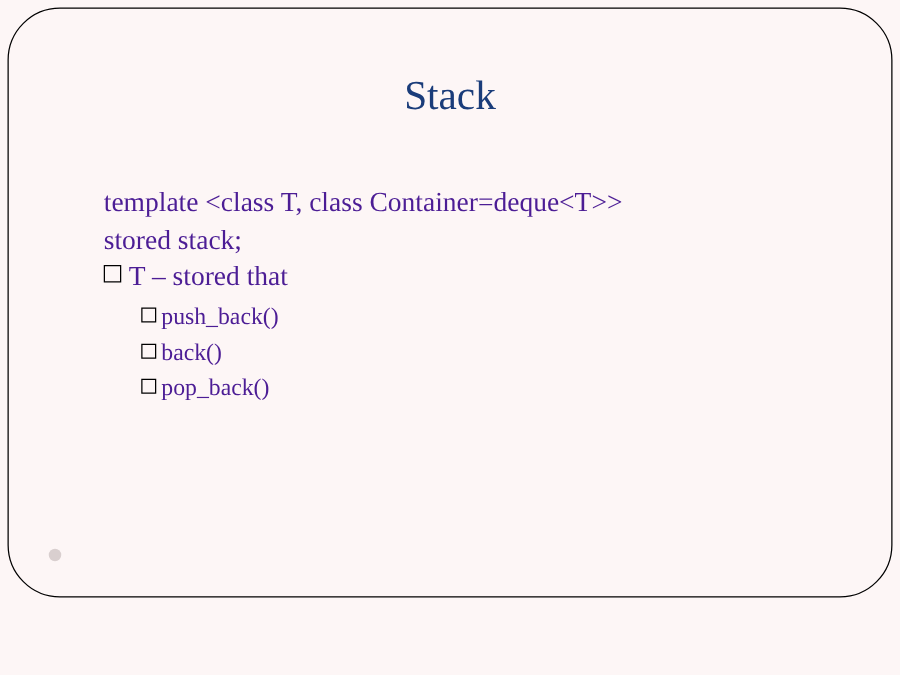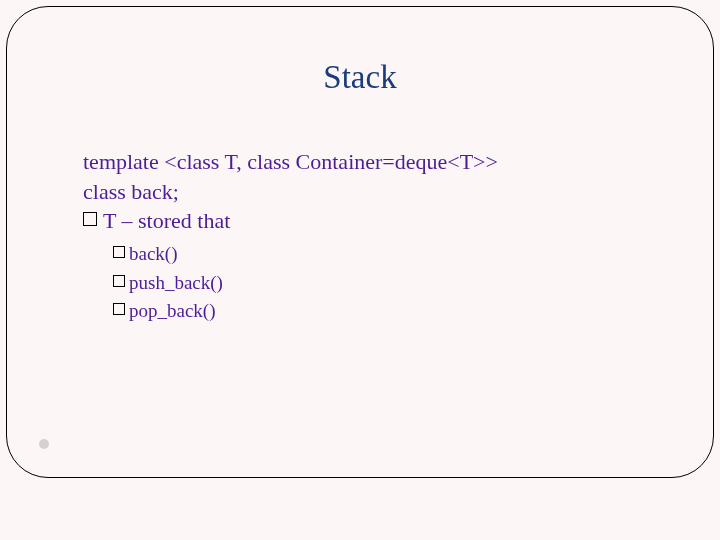--- a/index.html
+++ b/index.html
@@ -89,36 +89,36 @@
 <body>
 
 <div class="slide">
   <div class="frame">
 
     <div class="title">Stack</div>
 
     <div class="content">
 
       <div class="plain">template &lt;class T, class Container=deque&lt;T&gt;&gt;</div>
-      <div class="plain">class back;</div>
+      <div class="plain">stored stack;</div>
 
       <div class="bullet-1">
         <span class="sq"></span>
         <span class="txt">T – stored that</span>
       </div>
 
 
       <div class="sub">
         <div class="bullet-2">
           <span class="sq"></span>
-          <span>back()</span>
+          <span>push_back()</span>
         </div>
         <div class="bullet-2">
           <span class="sq"></span>
-          <span>push_back()</span>
+          <span>back()</span>
         </div>
         <div class="bullet-2">
           <span class="sq"></span>
           <span>pop_back()</span>
         </div>
       </div>
 
     </div>
 
     <div class="corner-dot"></div>

